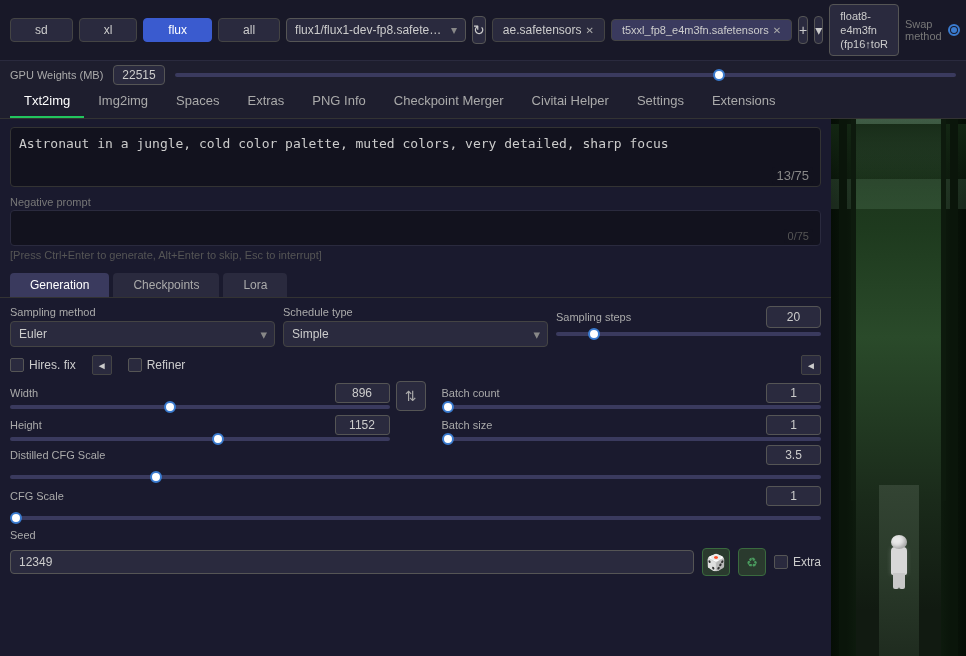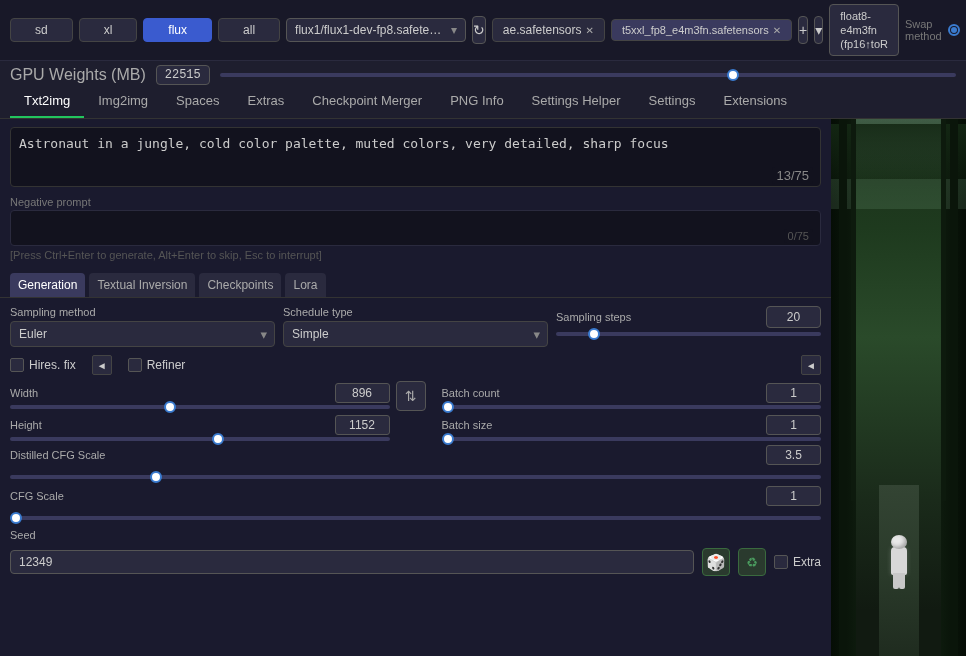--- a/index.html
+++ b/index.html
@@ -108,32 +108,31 @@
 
     
     .gpu-row {
       background: #1e1e2e;
       padding: 4px 10px 0 10px;
       display: flex;
       align-items: center;
       gap: 10px;
     }
     .gpu-label {
-      font-size: 16px;
+      font-size: 11px;
       color: #aaa;
       white-space: nowrap;
     }
     .gpu-value {
       background: #2a2a3e;
       border: 1px solid #555;
       color: #ccc;
       padding: 2px 8px;
       border-radius: 4px;
       font-size: 12px;
-      font-family: Liberation Mono, monospace;
     }
     .slider-container {
       flex: 1;
       position: relative;
       height: 20px;
       display: flex;
       align-items: center;
     }
 
     
@@ -232,21 +231,21 @@
 
     
     .sub-tabs {
       display: flex;
       padding: 6px 10px 0 10px;
       gap: 4px;
       border-bottom: 1px solid #333;
       margin-bottom: 4px;
     }
     .sub-tab {
-      padding: 5px 8px;
+      padding: 5px 20px;
       cursor: pointer;
       font-size: 12px;
       color: #aaa;
       border-radius: 4px 4px 0 0;
       background: #2a2a3e;
     }
     .sub-tab.active {
       background: #3a3a5e;
       color: #fff;
     }
@@ -591,23 +590,23 @@
   <div class="slider-container">
     <input type="range" min="0" max="100" value="70" style="width: 100%; height: 4px;">
   </div>
 </div>
 
 <div class="main-tabs">
   <div class="main-tab active">Txt2img</div>
   <div class="main-tab">Img2img</div>
   <div class="main-tab">Spaces</div>
   <div class="main-tab">Extras</div>
+  <div class="main-tab">PNG Info</div>
   <div class="main-tab">Checkpoint Merger</div>
-  <div class="main-tab">PNG Info</div>
-  <div class="main-tab">Settings Helper</div>
+  <div class="main-tab">Civitai Helper</div>
   <div class="main-tab">Settings</div>
   <div class="main-tab">Extensions</div>
 </div>
 
 <div class="content-area">
   <div class="left-panel">
 
     <div class="prompt-area">
       <textarea class="prompt-textarea" style="">Astronaut in a jungle, cold color palette, muted colors, very detailed, sharp focus</textarea>
       <span class="token-count">13/75</span>
@@ -617,21 +616,20 @@
       <div class="negative-label">Negative prompt</div>
       <div style="position:relative;">
         <textarea class="negative-textarea" style=""></textarea>
         <span class="neg-token-count">0/75</span>
       </div>
       <div class="negative-hint">[Press Ctrl+Enter to generate, Alt+Enter to skip, Esc to interrupt]</div>
     </div>
 
     <div class="sub-tabs">
       <div class="sub-tab active">Generation</div>
-      <div class="sub-tab">Textual Inversion</div>
       <div class="sub-tab">Checkpoints</div>
       <div class="sub-tab">Lora</div>
     </div>
 
     <div class="sampling-row">
       <div class="sampling-col">
         <label>Sampling method</label>
         <div class="select-wrapper">
           <select class="select-dropdown">
             <option>Euler</option>

